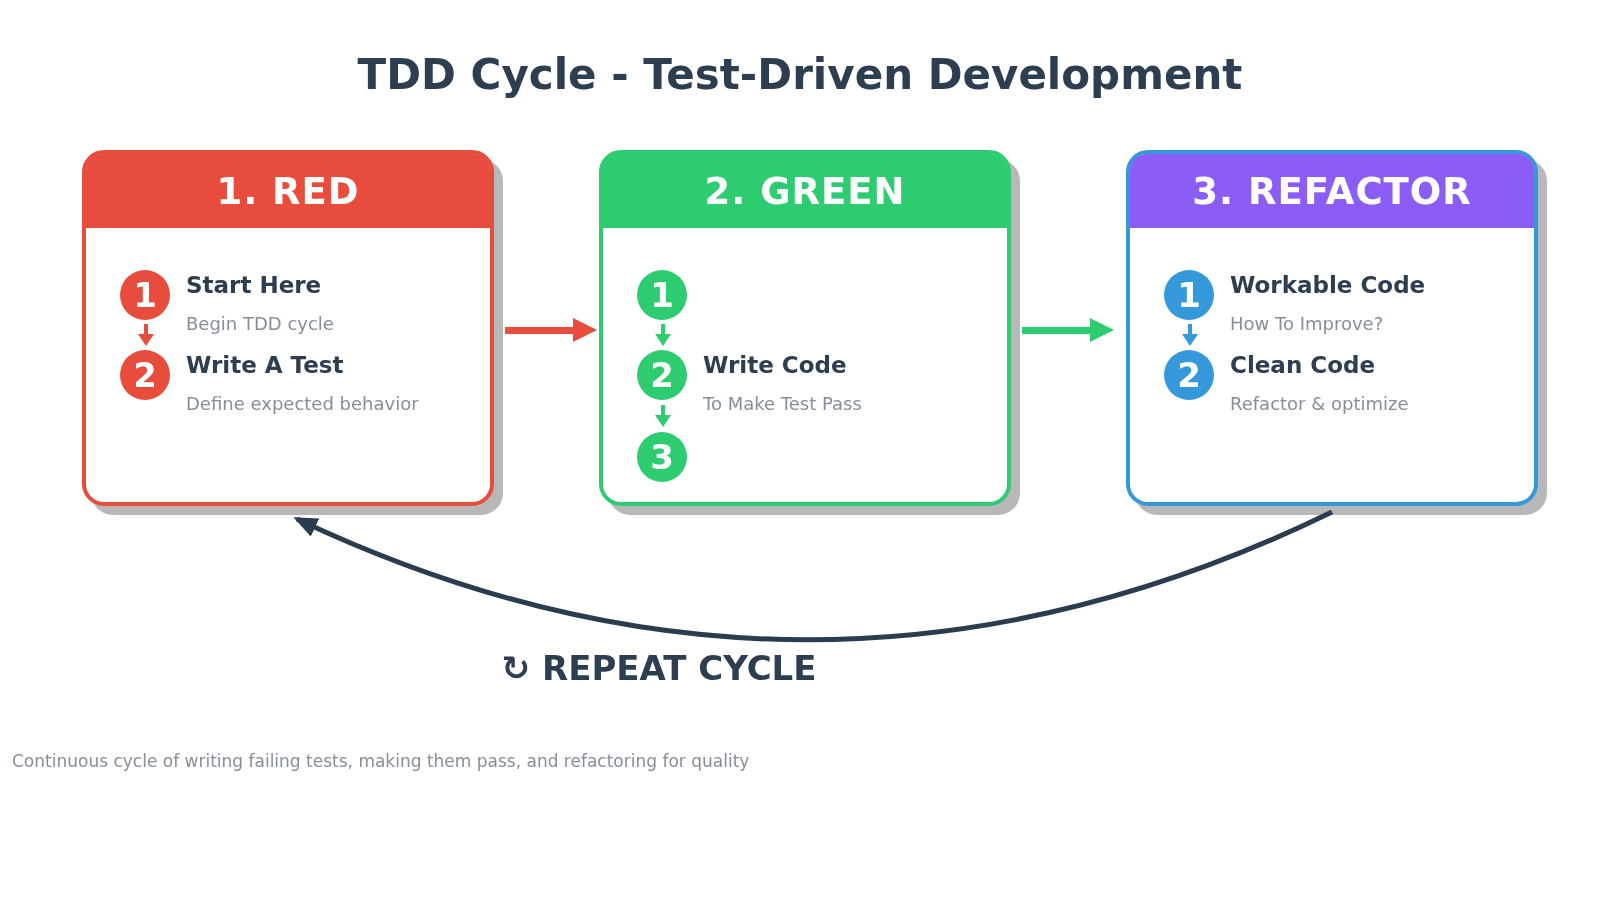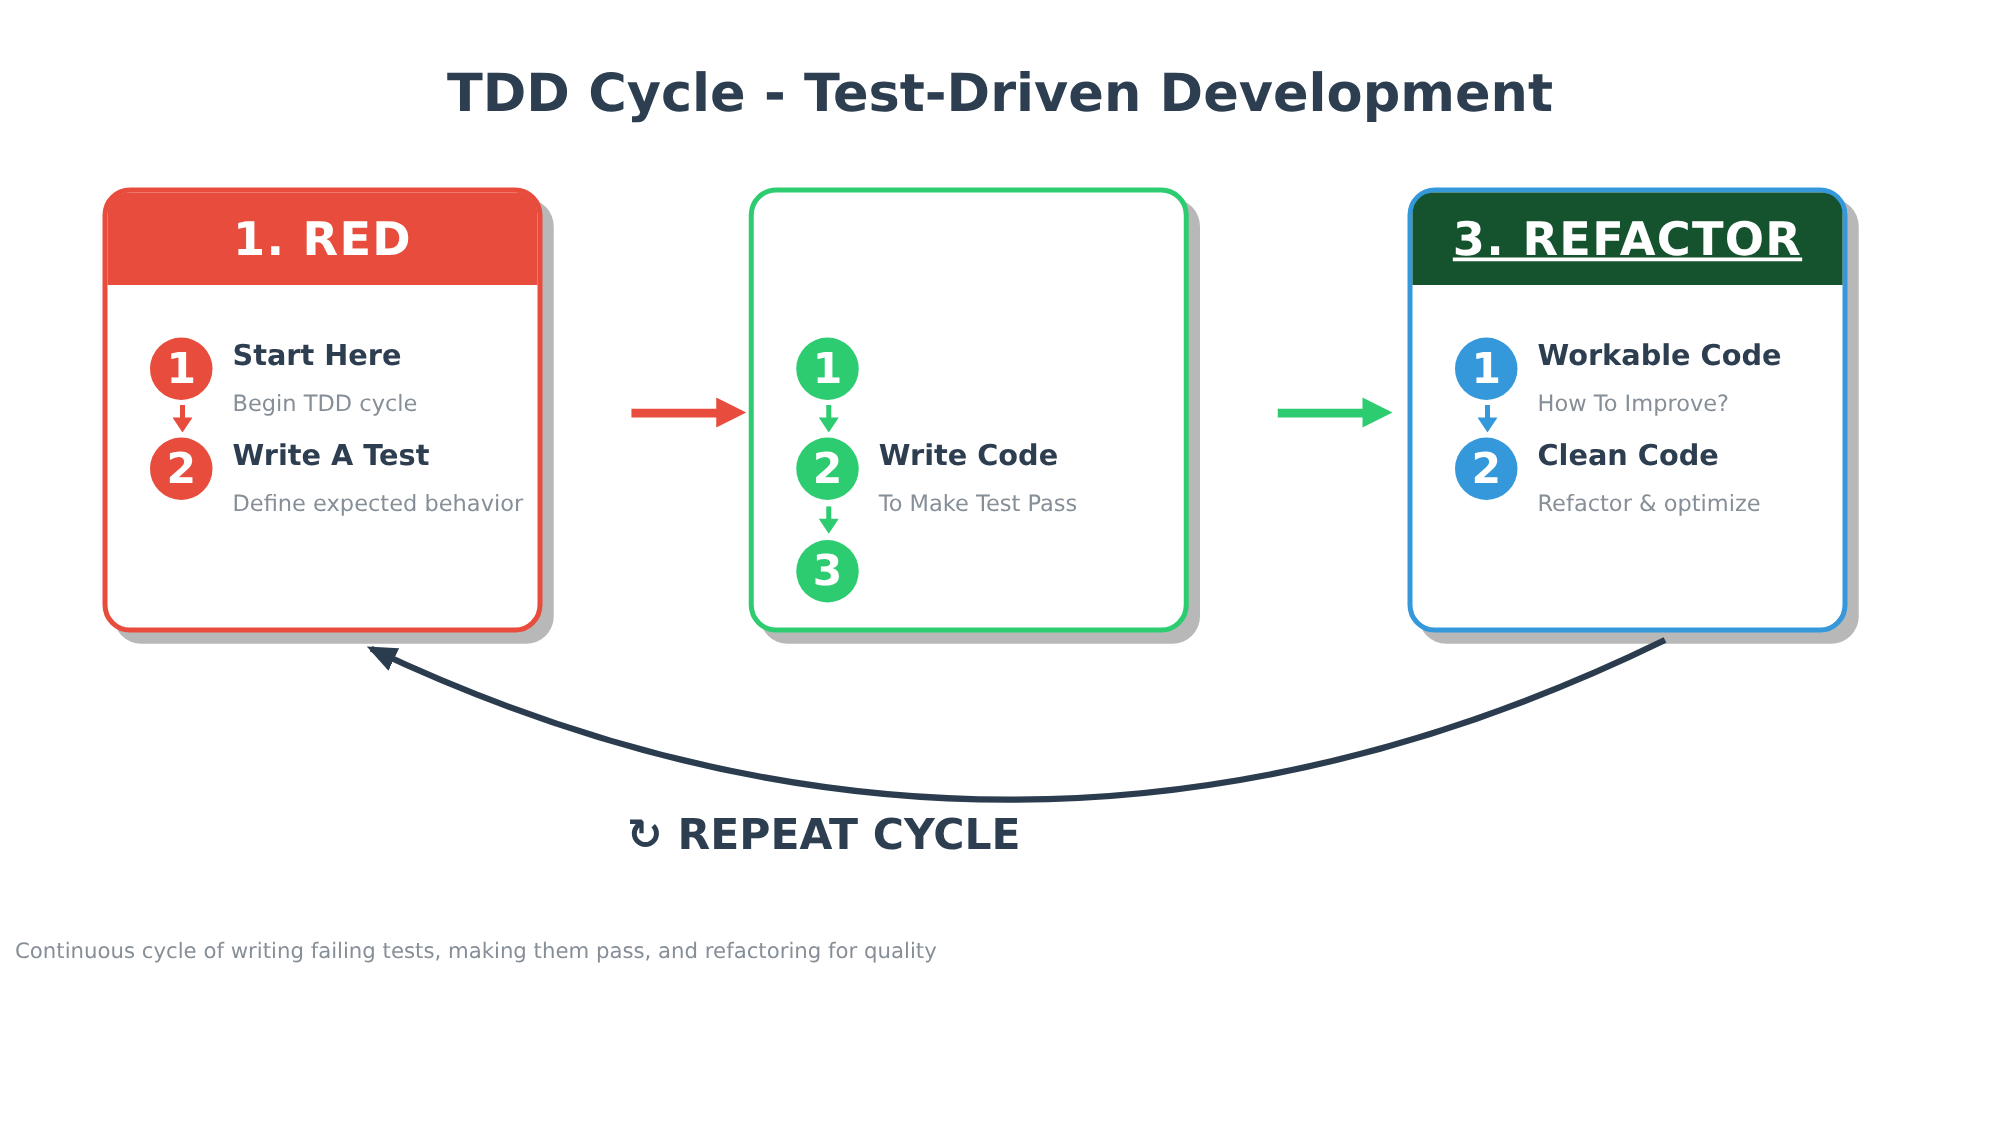--- a/index.html
+++ b/index.html
@@ -6,36 +6,36 @@
   body{
     width:1600px;height:900px;position:relative;overflow:hidden;
     font-family:"DejaVu Sans","Liberation Sans",sans-serif;
   }
   .page-title{
     position:absolute;top:22px;left:0;width:1600px;text-align:center;
     font-size:42px;font-weight:bold;color:#2d3e50;line-height:1.2;
   }
   
   .card{
-    position:absolute;top:150px;width:352px;height:356px;box-sizing:border-box;
+    position:absolute;top:150px;width:412px;height:356px;box-sizing:border-box;
     background:#ffffff;border-radius:22px;
     box-shadow:9px 9px 0 rgba(0,0,0,0.28);
   }
   .card-red{left:82px;border:4px solid #e74c3c;}
   .card-green{left:599px;border:4px solid #2ecc71;}
   .card-blue{left:1126px;border:4px solid #3498db;}
   .card-header{
     position:absolute;top:0;left:0;right:0;height:74px;
     border-radius:17px 17px 0 0;
     display:flex;align-items:center;justify-content:center;
     color:#ffffff;font-size:37px;font-weight:bold;letter-spacing:1px;
   }
   .card-red  .card-header{background:#e74c3c;}
   .card-green .card-header{background:#2ecc71;}
-  .card-blue .card-header{background:#14532d;text-decoration:underline;}
+  .card-blue .card-header{background:#8b5cf6;}
 
   .step{position:absolute;left:34px;display:flex;}
   .step-1{top:116px}.step-2{top:196px}.step-3{top:278px}
   .step-circle{
     width:50px;height:50px;border-radius:50%;flex:0 0 50px;
     display:flex;align-items:center;justify-content:center;
     color:#ffffff;font-size:34px;font-weight:bold;line-height:1;
   }
   .card-red  .step-circle{background:#e74c3c;}
   .card-green .step-circle{background:#2ecc71;}
@@ -91,20 +91,21 @@
   <div class="step step-2">
     <div class="step-circle">2</div>
     <div class="step-text">
       <div class="step-title">Write A Test</div>
       <div class="step-sub">Define expected behavior</div>
     </div>
   </div>
 </div>
 
 <div class="card card-green">
+  <div class="card-header">2. GREEN</div>
   <div class="step step-1">
     <div class="step-circle">1</div>
   </div>
   <div class="connector conn-1">
     <svg width="16" height="22" viewBox="0 0 16 22">
         <rect x="6" y="0" width="4" height="11"></rect>
         <polygon points="0,10 16,10 8,22"></polygon>
       </svg>
   </div>
   <div class="step step-2">

